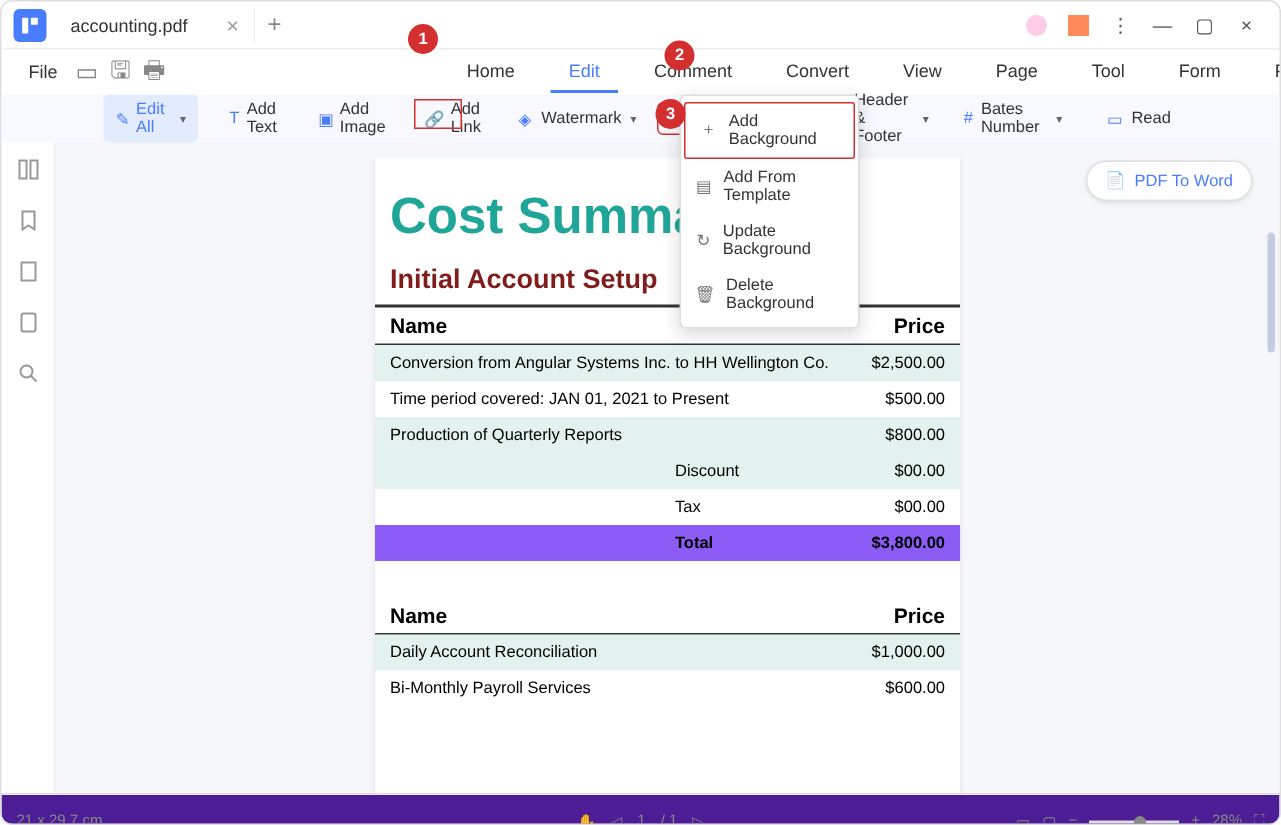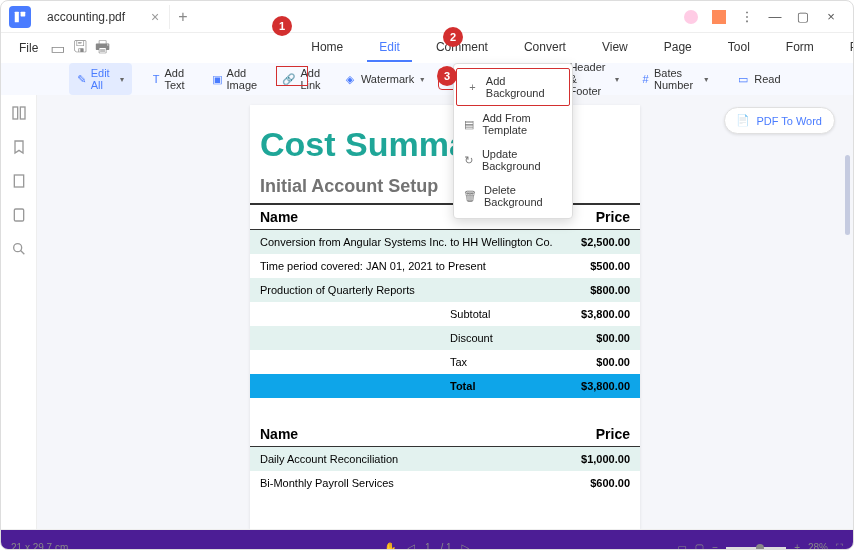--- a/index.html
+++ b/index.html
@@ -27,29 +27,29 @@
 .tool-btn.highlighted{border:1.5px solid #d32f2f;padding:3px 7px}
 .tool-ico{width:14px;height:14px;display:inline-flex;align-items:center;justify-content:center;color:#4a7cff}
 .divider{width:1px;height:16px;background:#ddd}
 .caret{font-size:8px;color:#666;margin-left:2px}
 .workspace{display:flex;height:calc(100% - 32px - 30px - 32px - 20px)}
 .sidebar{width:36px;background:#fff;border-right:1px solid #eee;display:flex;flex-direction:column;align-items:center;padding-top:10px;gap:18px}
 .side-ico{color:#999;cursor:pointer;width:16px;height:16px}
 .doc-area{flex:1;background:#f5f6fa;position:relative;overflow:hidden;display:flex;justify-content:center}
 .page{width:390px;background:#fff;margin-top:10px;padding:20px 0;box-shadow:0 1px 3px rgba(0,0,0,.1)}
 .doc-title{font-size:34px;font-weight:700;color:#1fa698;padding:0 10px}
-.section-title{font-size:18px;font-weight:700;color:#737373;padding:12px 10px 6px;border-bottom:2px solid #333;margin:0 0 0 0}
+.section-title{font-size:18px;font-weight:700;color:#7f1d1d;padding:12px 10px 6px;border-bottom:2px solid #333;margin:0 0 0 0}
 .tbl{width:100%;border-collapse:collapse}
 .tbl th{font-size:14px;font-weight:700;text-align:left;padding:4px 10px;border-bottom:1px solid #333}
 .tbl th.price{text-align:right}
 .tbl td{font-size:11px;padding:6px 10px}
-.tbl td.price{text-align:right;font-weight:700}
+.tbl td.price{text-align:right;font-weight:400}
 .tbl tr.alt{background:#e3f2ef}
 .tbl tr.subtotal td{padding:6px 10px}
-.tbl tr.total{background:#0ea5e9}
+.tbl tr.total{background:#8b5cf6}
 .tbl tr.total td{font-weight:700}
 .label-col{text-align:left;padding-left:200px!important}
 .pdf-word-btn{position:absolute;right:18px;top:12px;background:#fff;border:1px solid #e0e0e0;border-radius:16px;padding:6px 12px;font-size:11px;color:#4a7cff;display:flex;align-items:center;gap:6px;cursor:pointer;box-shadow:0 1px 3px rgba(0,0,0,.1)}
 .scrollbar{position:absolute;right:3px;top:60px;width:5px;height:80px;background:#c5cbe0;border-radius:3px}
 .dropdown{position:absolute;left:452px;top:62px;background:#fff;border:1px solid #ddd;border-radius:4px;box-shadow:0 4px 12px rgba(0,0,0,.15);z-index:100;width:120px;padding:4px 0}
 .dd-item{display:flex;align-items:center;gap:8px;padding:6px 10px;font-size:11px;color:#333;cursor:pointer}
 .dd-item.highlighted{border:1.5px solid #d32f2f;margin:0 2px;border-radius:2px}
 .dd-ico{width:12px;height:12px;color:#777;display:flex;align-items:center;justify-content:center}
 .callout{position:absolute;width:20px;height:20px;background:#d32f2f;border-radius:50%;color:#fff;font-size:11px;font-weight:700;display:flex;align-items:center;justify-content:center;z-index:200}
 .c1{left:271px;top:15px}
@@ -201,24 +201,20 @@
               <td class="price">$2,500.00</td>
             </tr>
         <tr>
               <td>Time period covered: JAN 01, 2021 to Present</td>
               <td class="price">$500.00</td>
             </tr>
         <tr class="alt">
               <td>Production of Quarterly Reports</td>
               <td class="price">$800.00</td>
             </tr>
-        <tr class="subtotal">
-              <td class="label-col">Subtotal</td>
-              <td class="price">$3,800.00</td>
-            </tr>
         <tr class="subtotal alt">
               <td class="label-col">Discount</td>
               <td class="price">$00.00</td>
             </tr>
         <tr class="subtotal">
               <td class="label-col">Tax</td>
               <td class="price">$00.00</td>
             </tr>
         <tr class="total">
               <td class="label-col">Total</td>

